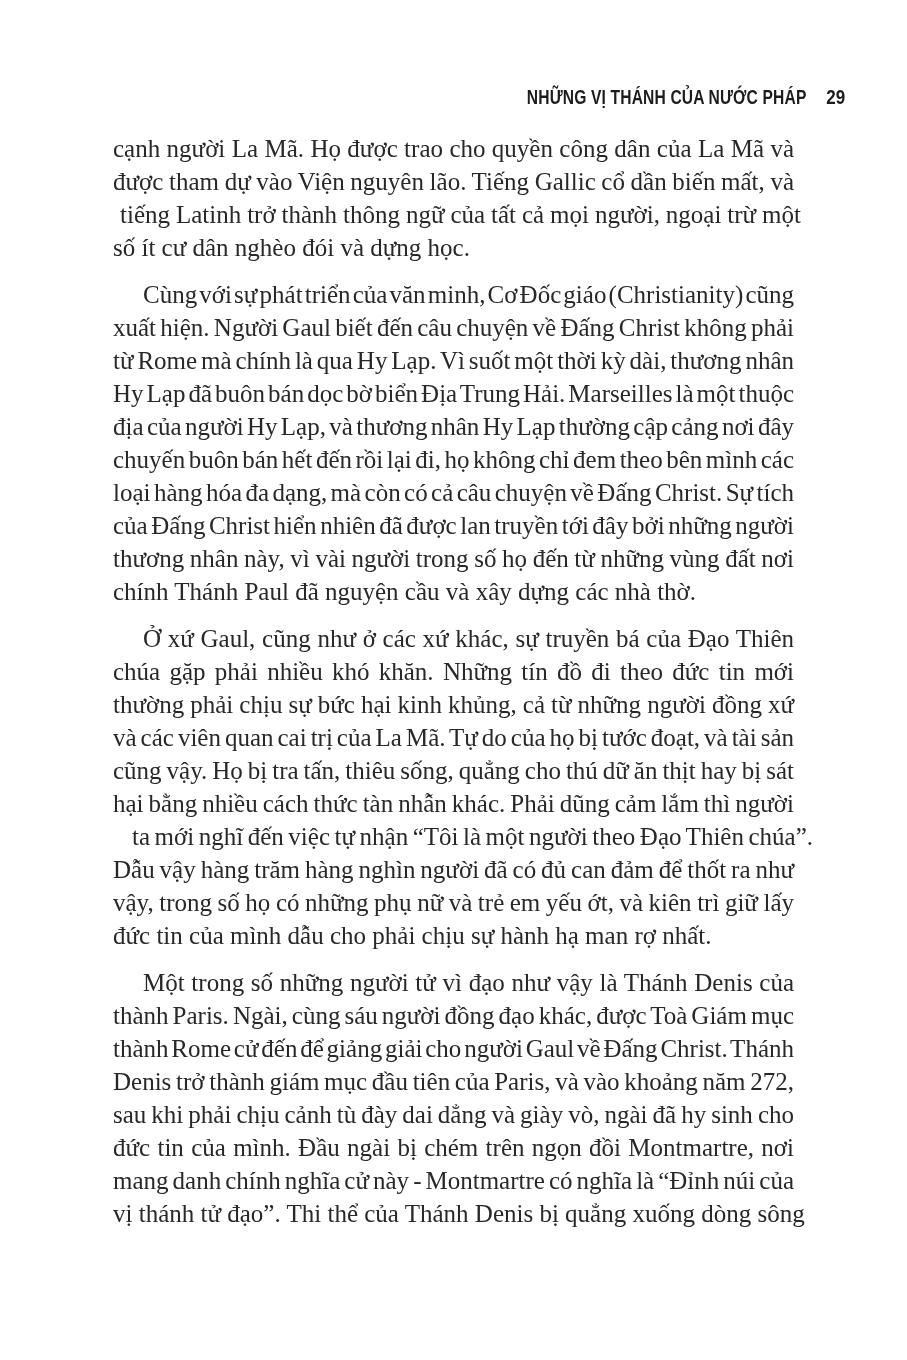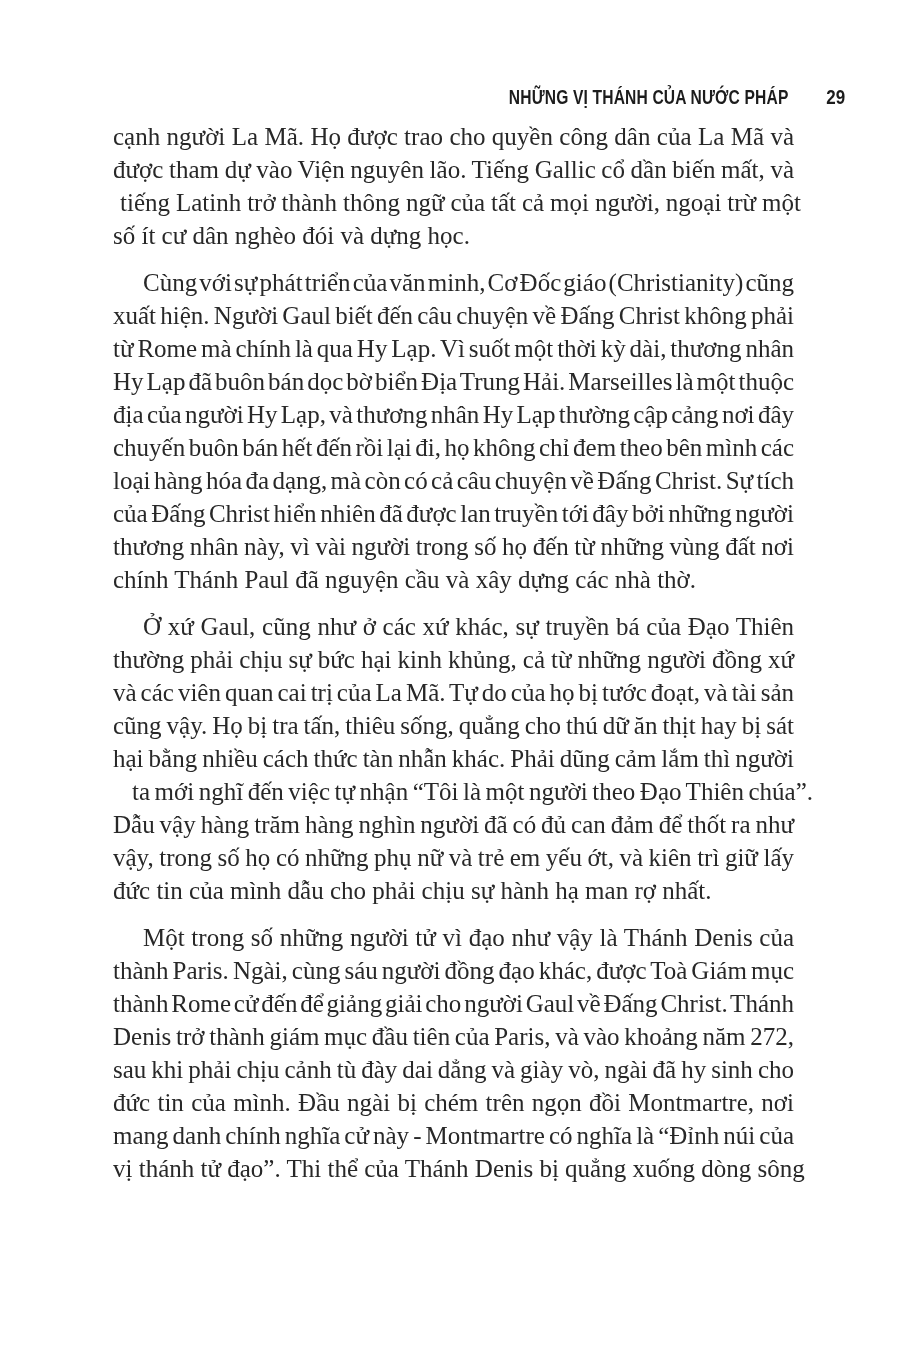--- a/index.html
+++ b/index.html
@@ -14,41 +14,41 @@
     position: absolute;
     inset: 0;
     background: #ffffff;
   }
   .running-header {
     position: absolute;
     top: 86px;
     right: 62px;
     display: flex;
     align-items: baseline;
-    gap: 34px;
+    gap: 16px;
     font-family: "Liberation Sans", sans-serif;
     font-weight: 700;
     color: #1c1c1c;
   }
   .running-title {
     font-size: 20px;
     letter-spacing: 0.2px;
     white-space: nowrap;
     transform: scaleX(0.78);
     transform-origin: 100% 70%;
   }
   .page-number {
     font-size: 20px;
     transform: scaleX(0.85);
     transform-origin: 100% 70%;
   }
   .body-text {
     position: absolute;
     left: 113px;
-    top: 120px;
+    top: 132px;
     width: 681px;
     color: #282828;
     font-size: 25px;
   }
   .paragraph { margin-bottom: 14px; }
   .pline {
     height: 33px;
     line-height: 33px;
     white-space: nowrap;
   }
@@ -81,20 +81,21 @@
         <div class="pline"><span class="line-text" style="word-spacing: -3.23549px;">Hy Lạp đã buôn bán dọc bờ biển Địa Trung Hải. Marseilles là một thuộc</span></div>
         <div class="pline"><span class="line-text" style="word-spacing: -2.91629px;">địa của người Hy Lạp, và thương nhân Hy Lạp thường cập cảng nơi đây</span></div>
         <div class="pline"><span class="line-text" style="word-spacing: -2.73646px;">chuyến buôn bán hết đến rồi lại đi, họ không chỉ đem theo bên mình các</span></div>
         <div class="pline"><span class="line-text" style="word-spacing: -2.85px;">loại hàng hóa đa dạng, mà còn có cả câu chuyện về Đấng Christ. Sự tích</span></div>
         <div class="pline"><span class="line-text" style="word-spacing: -2.71635px;">của Đấng Christ hiển nhiên đã được lan truyền tới đây bởi những người</span></div>
         <div class="pline"><span class="line-text" style="word-spacing: -0.649554px;">thương nhân này, vì vài người trong số họ đến từ những vùng đất nơi</span></div>
         <div class="pline"><span class="line-text">chính Thánh Paul đã nguyện cầu và xây dựng các nhà thờ.</span></div>
       </div>
       <div class="paragraph">
         <div class="pline indent"><span class="line-text" style="word-spacing: 0.460938px;">Ở xứ Gaul, cũng như ở các xứ khác, sự truyền bá của Đạo Thiên</span></div>
+        <div class="pline"><span class="line-text" style="word-spacing: 3.03005px;">chúa gặp phải nhiều khó khăn. Những tín đồ đi theo đức tin mới</span></div>
         <div class="pline"><span class="line-text" style="word-spacing: -0.209135px;">thường phải chịu sự bức hại kinh khủng, cả từ những người đồng xứ</span></div>
         <div class="pline"><span class="line-text" style="word-spacing: -2.2526px;">và các viên quan cai trị của La Mã. Tự do của họ bị tước đoạt, và tài sản</span></div>
         <div class="pline"><span class="line-text" style="word-spacing: -1.27441px;">cũng vậy. Họ bị tra tấn, thiêu sống, quẳng cho thú dữ ăn thịt hay bị sát</span></div>
         <div class="pline"><span class="line-text" style="word-spacing: -1.23678px;">hại bằng nhiều cách thức tàn nhẫn khác. Phải dũng cảm lắm thì người</span></div>
         <div class="pline"><span class="line-text" style="word-spacing: -1.71317px; margin-left: 19px;">ta mới nghĩ đến việc tự nhận “Tôi là một người theo Đạo Thiên chúa”.</span></div>
         <div class="pline"><span class="line-text" style="word-spacing: -1.30417px;">Dẫu vậy hàng trăm hàng nghìn người đã có đủ can đảm để thốt ra như</span></div>
         <div class="pline"><span class="line-text" style="word-spacing: -0.711397px;">vậy, trong số họ có những phụ nữ và trẻ em yếu ớt, và kiên trì giữ lấy</span></div>
         <div class="pline"><span class="line-text">đức tin của mình dẫu cho phải chịu sự hành hạ man rợ nhất.</span></div>
       </div>
       <div class="paragraph">

